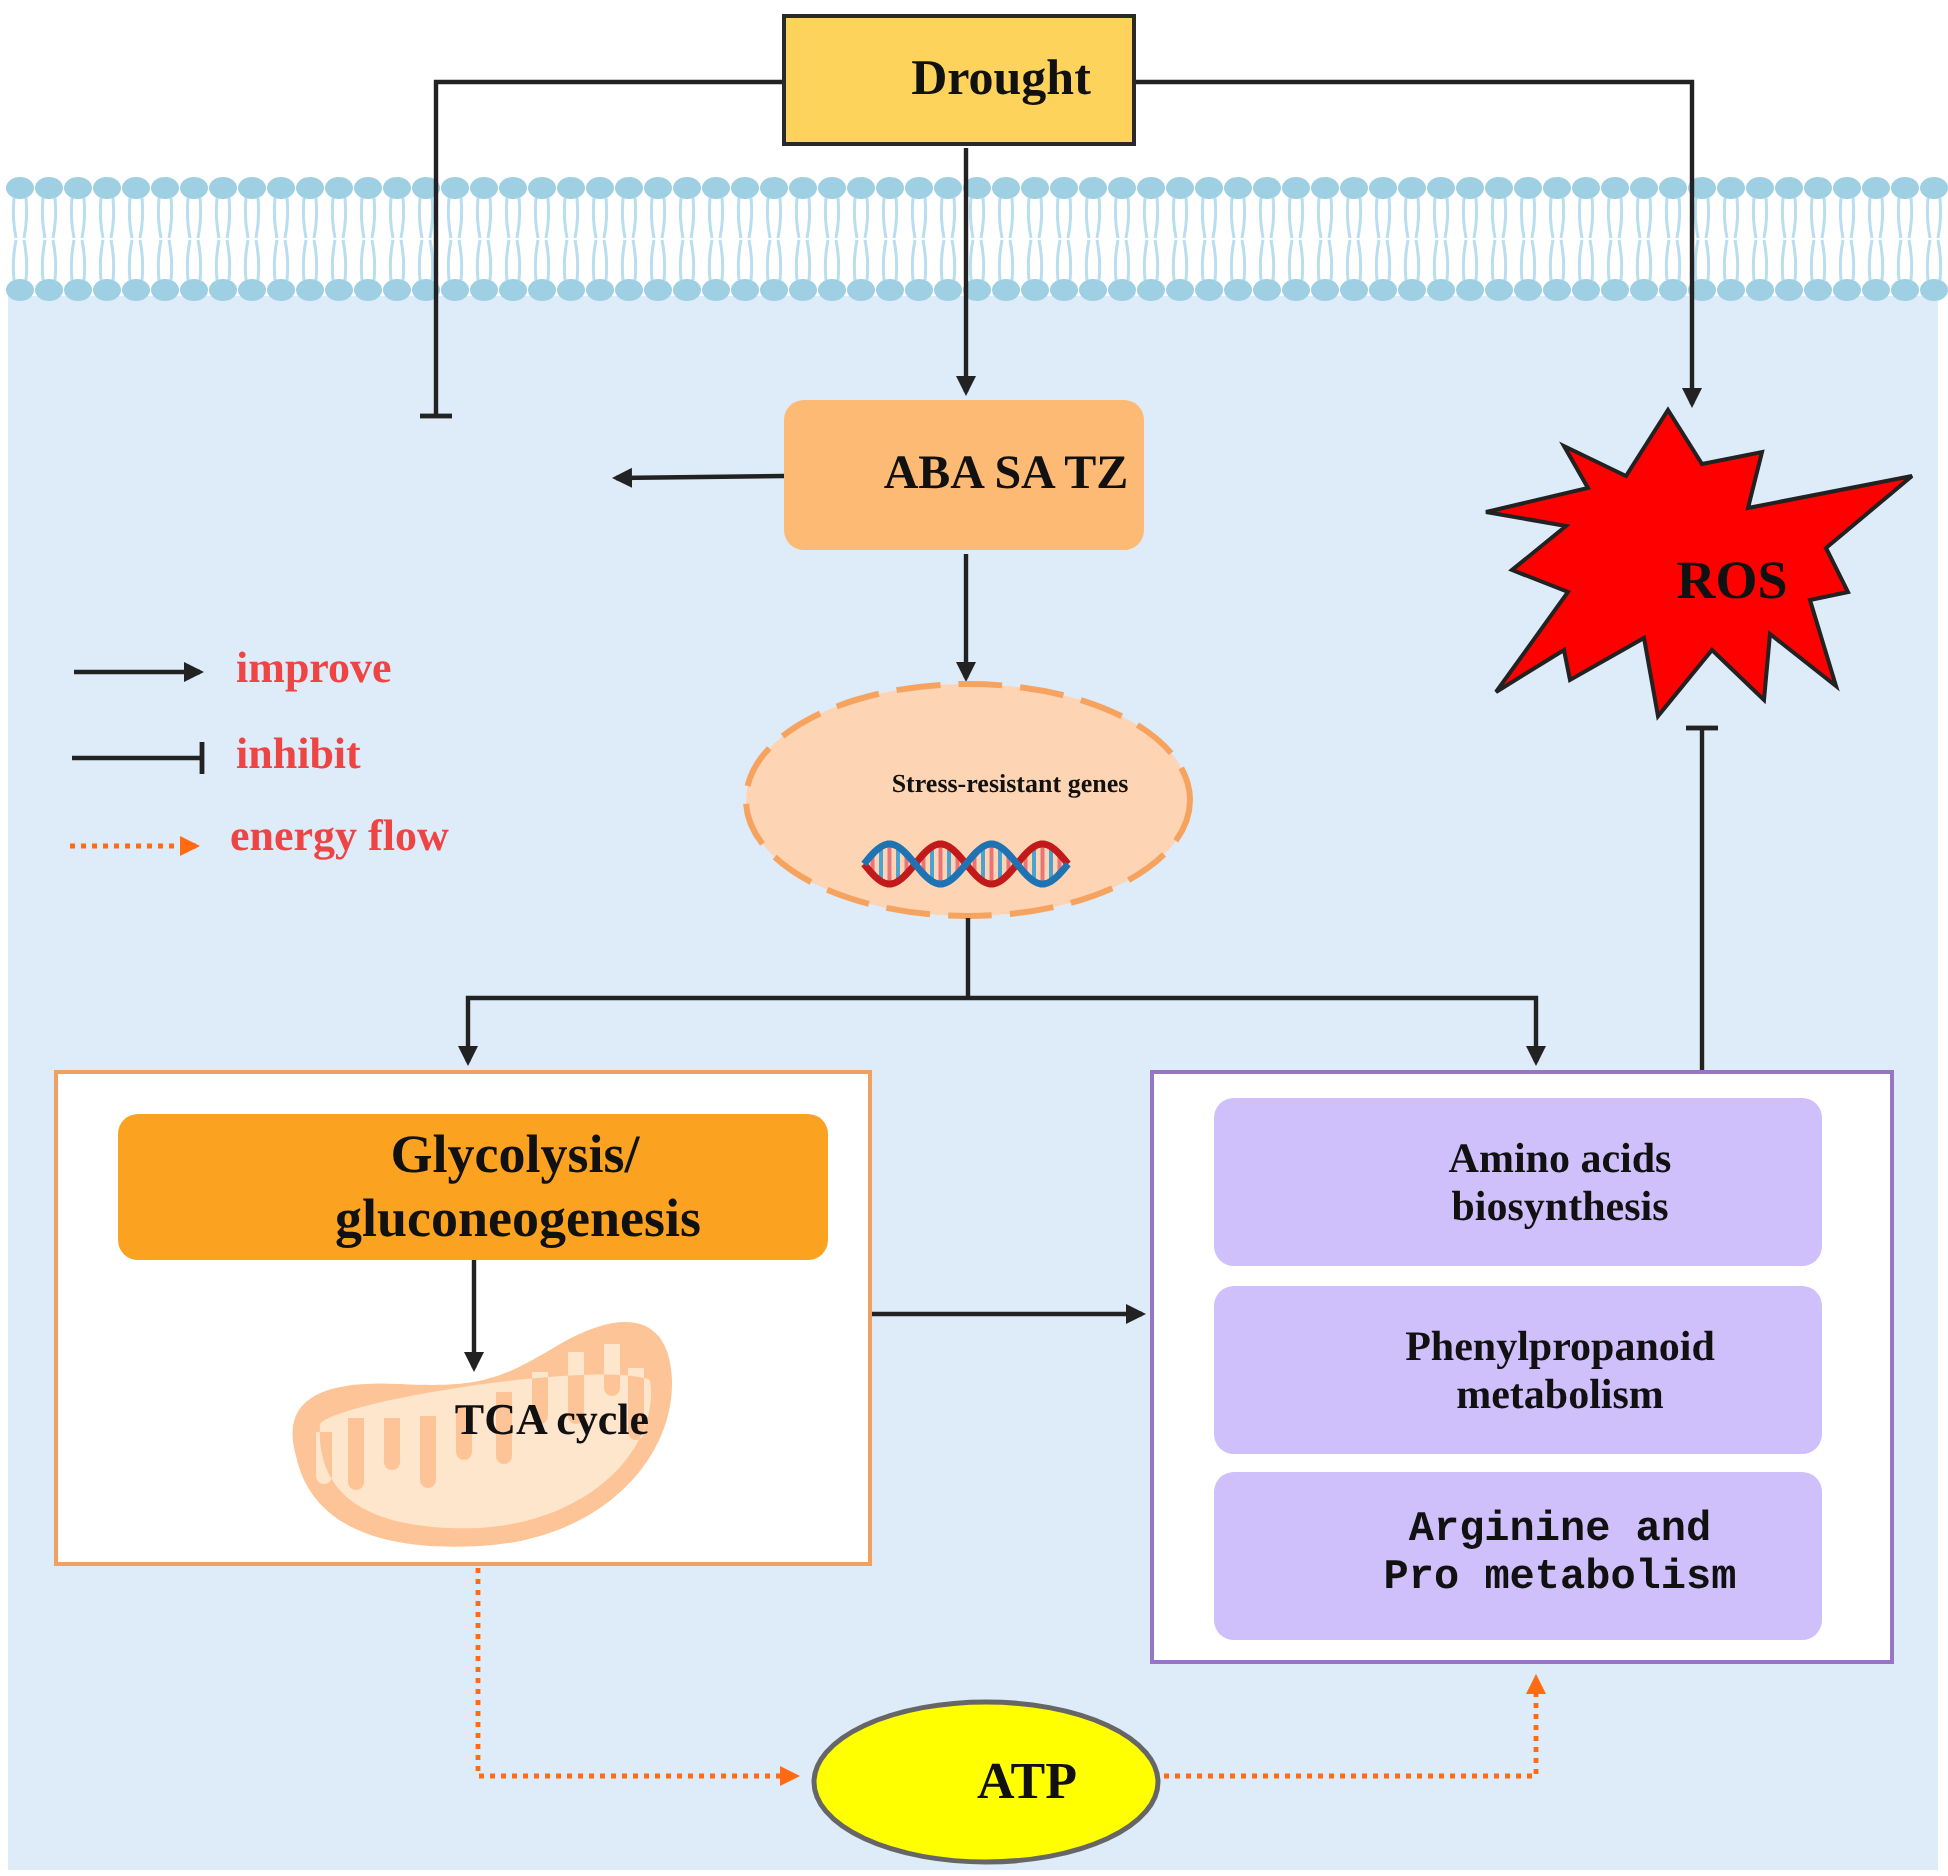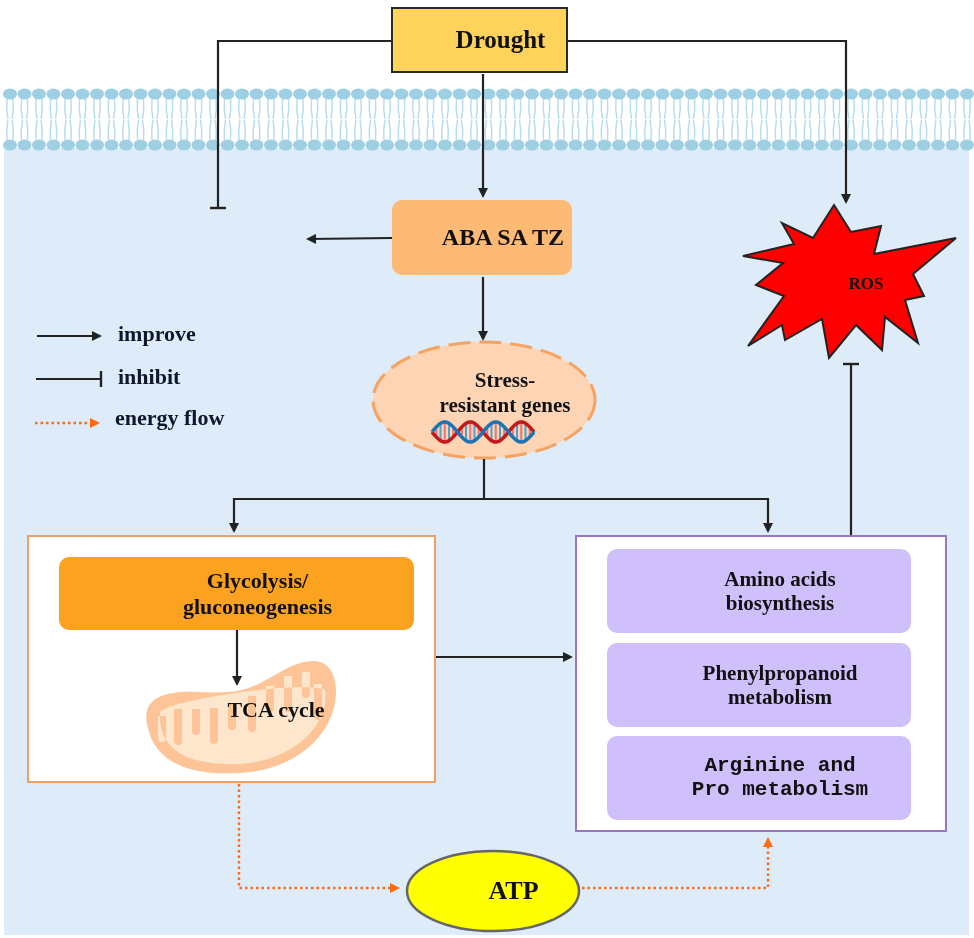--- a/index.html
+++ b/index.html
@@ -5,32 +5,32 @@
   html, body { margin:0; padding:0; background:#ffffff; }
   body { width:974px; height:938px; position:relative; overflow:hidden;
          font-family:"Liberation Serif", "DejaVu Serif", serif; }
   #stage { position:absolute; left:0; top:0; width:974px; height:938px; }
   .cell-bg { position:absolute; left:4px; top:140px; width:965px; height:795px; background:#deebf8; }
   .node { position:absolute; display:flex; align-items:center; justify-content:center;
           text-align:center; font-weight:bold; color:#111; box-sizing:border-box; line-height:1.15;padding-left:42px; }
   #drought { left:391px; top:7px; width:177px; height:66px; background:#fed35b; border:2px solid #2a2a2a; font-size:25px; }
   #root { left:132px; top:212px; width:172px; height:54px; background:#fdfdc5; border-radius:10px; font-size:21px; }
   #hormones { left:392px; top:200px; width:180px; height:75px; background:#fdba74; border-radius:10px; font-size:24px; }
-  #ros-label { left:790px; top:262px; width:110px; height:44px; font-size:17px; }
-  #genes-label { left:396px; top:365px; width:176px; height:55px; font-size:21px;justify-content:flex-end; }
+  #ros-label { left:790px; top:262px; width:110px; height:44px; font-size:27px;align-items:flex-end; }
+  #genes-label { left:396px; top:365px; width:176px; height:55px; font-size:13px; }
   .box-left { position:absolute; left:27px; top:535px; width:409px; height:248px; background:#fff; border:2px solid #f0a060; box-sizing:border-box; }
   .box-right { position:absolute; left:575px; top:535px; width:372px; height:297px; background:#fff; border:2px solid #9575c4; box-sizing:border-box; }
-  #glyco { left:59px; top:557px; width:355px; height:73px; background:#fba321; border-radius:10px; font-size:22px; }
+  #glyco { left:59px; top:557px; width:355px; height:73px; background:#fba321; border-radius:10px; font-size:27px; }
   #tca { left:180px; top:690px; width:150px; height:40px; font-size:22px; }
   .purple { background:#cfbffb; border-radius:10px; font-size:21px; }
   #amino { left:607px; top:549px; width:304px; height:84px; }
   #phenyl { left:607px; top:643px; width:304px; height:84px; }
   #arg { left:607px; top:736px; width:304px; height:84px; }
   #atp { left:405px; top:849px; width:175px; height:83px; font-size:26px;align-items:center; }
-  .legend-label { position:absolute; font-weight:bold; font-size:22px; color:#0f172a; }
+  .legend-label { position:absolute; font-weight:bold; font-size:22px; color:#ef4444; }
   #lg-improve { left:118px; top:321px; }
   #lg-inhibit { left:118px; top:364px; }
   #lg-energy  { left:115px; top:405px; }
   svg { position:absolute; left:0; top:0; }
 </style>
 </head>
 <body>
 
 <div id="stage">
   <div class="cell-bg"></div>

